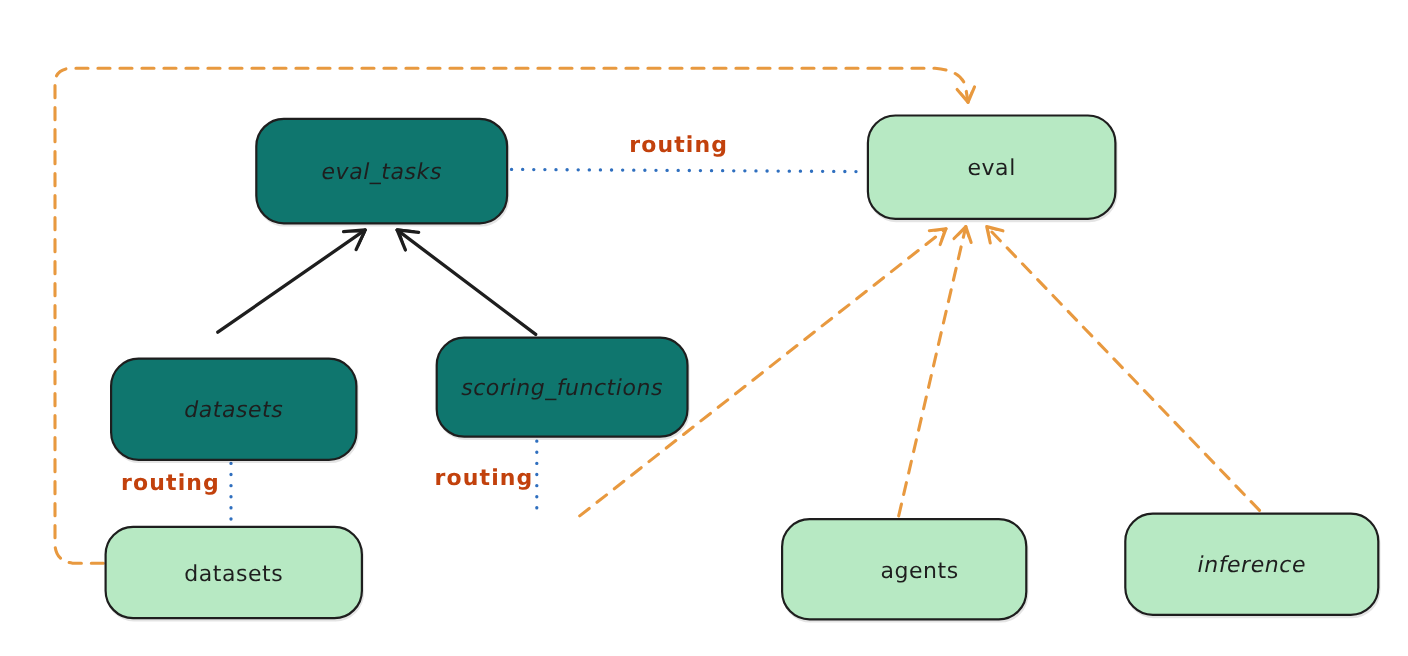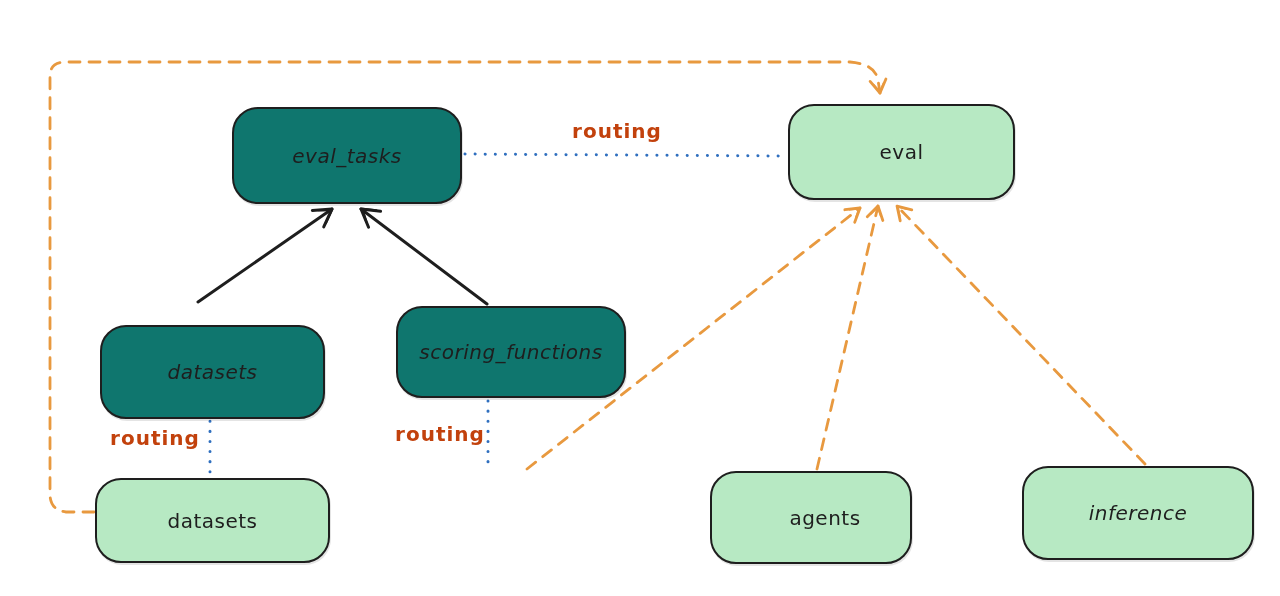--- a/index.html
+++ b/index.html
@@ -71,17 +71,17 @@
 
   <div class="node green" style="left:788px;top:104px;width:227px;height:96px;">eval</div>
 
   <div class="node blue" style="left:100px;top:304px;width:225px;height:94px;margin-top:21px;">datasets</div>
 
   <div class="node blue" style="left:380px;top:306px;width:230px;height:92px;margin-left:16px;">scoring_functions</div>
 
   <div class="node green" style="left:95px;top:478px;width:235px;height:85px;">datasets</div>
 
 
-  <div class="node green" style="left:710px;top:471px;width:202px;height:93px;padding-left:28px;">agents</div>
+  <div class="node green" style="left:710px;top:471px;width:224px;height:93px;padding-left:28px;">agents</div>
 
   <div class="node green" style="left:1022px;top:466px;width:232px;height:94px;font-style:italic;">inference</div>
 
 </div>
 
 </body></html>

